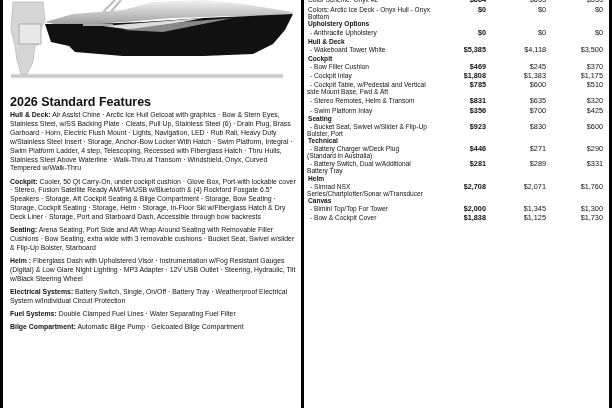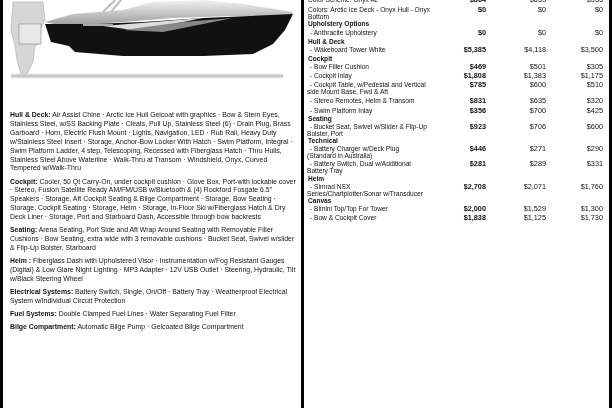--- a/index.html
+++ b/index.html
@@ -60,20 +60,21 @@
       <path d="M42 22 L70 14 L120 10 L150 2 L200 0 L240 4 L290 12 L288 16 L230 16 L170 18 L120 22 L60 26 Z" fill="url(#deck)"></path>
 
       <path d="M42 24 L90 24 L140 22 L200 18 L290 14 L282 30 L270 44 L250 54 L200 56 L120 56 L72 52 L66 46 L48 42 Z" fill="#111"></path>
 
       <path d="M100 26 L150 22 L200 18 L170 24 L150 30 L130 30 Z" fill="#dcdcdc"></path>
       <path d="M120 30 L180 22 L230 18 L190 26 L160 32 Z" fill="#888"></path>
       <rect x="80" y="24" width="30" height="2" fill="#aaa"></rect>
     </svg>
   </div>
 
+  <h1 class="title">2026 Standard Features</h1>
 
   <div class="features">
     <p class="feat"><b>Hull &amp; Deck:</b><span> Air Assist Chine · Arctic Ice Hull Gelcoat with graphics · Bow &amp; Stern Eyes, Stainless Steel, w/SS Backing Plate · Cleats, Pull Up, Stainless Steel (6) · Drain Plug, Brass Garboard · Horn, Electric Flush Mount · Lights, Navigation, LED · Rub Rail, Heavy Duty w/Stainless Steel Insert · Storage, Anchor-Bow Locker With Hatch · Swim Platform, Integral · Swim Platform Ladder, 4 step, Telescoping, Recessed with Fiberglass Hatch · Thru Hulls, Stainless Steel Above Waterline · Walk-Thru at Transom · Windshield, Onyx, Curved Tempered w/Walk-Thru</span></p>
     <p class="feat"><b>Cockpit:</b><span> Cooler, 50 Qt Carry-On, under cockpit cushion · Glove Box, Port-with lockable cover · Stereo, Fusion Satellite Ready AM/FM/USB w/Bluetooth &amp; (4) Rockford Fosgate 6.5" Speakers · Storage, Aft Cockpit Seating &amp; Bilge Compartment · Storage, Bow Seating · Storage, Cockpit Seating · Storage, Helm · Storage, In-Floor Ski w/Fiberglass Hatch &amp; Dry Deck Liner · Storage, Port and Starboard Dash, Accessible through bow backrests</span></p>
     <p class="feat"><b>Seating:</b><span> Arena Seating, Port Side and Aft Wrap Around Seating with Removable Filler Cushions · Bow Seating, extra wide with 3 removable cushions · Bucket Seat, Swivel w/slider &amp; Flip-Up Bolster, Starboard</span></p>
     <p class="feat"><b>Helm :</b><span> Fiberglass Dash with Upholstered Visor · Instrumentation w/Fog Resistant Gauges (Digital) &amp; Low Glare Night Lighting · MP3 Adapter · 12V USB Outlet · Steering, Hydraulic, Tilt w/Black Steering Wheel</span></p>
     <p class="feat"><b>Electrical Systems:</b><span> Battery Switch, Single, On/Off · Battery Tray · Weatherproof Electrical System w/Individual Circuit Protection</span></p>
     <p class="feat"><b>Fuel Systems:</b><span> Double Clamped Fuel Lines · Water Separating Fuel Filter</span></p>
     <p class="feat"><b>Bilge Compartment:</b><span> Automatic Bilge Pump · Gelcoated Bilge Compartment</span></p>
   </div>
@@ -111,22 +112,22 @@
     <span class="lbl ind">- Wakeboard Tower White</span>
     <span class="p1">$5,385</span>
     <span class="p2">$4,118</span>
     <span class="p3">$3,500</span>
   </div>
 
   <div class="hdr" style="top:55px;">Cockpit</div>
   <div class="r" style="top:63px;">
     <span class="lbl ind">- Bow Filler Cushion</span>
     <span class="p1">$469</span>
-    <span class="p2">$501</span>
-    <span class="p3">$305</span>
+    <span class="p2">$245</span>
+    <span class="p3">$370</span>
   </div>
   <div class="r" style="top:72px;">
     <span class="lbl ind">- Cockpit Inlay</span>
     <span class="p1">$1,808</span>
     <span class="p2">$1,383</span>
     <span class="p3">$1,175</span>
   </div>
   <div class="r" style="top:81px;">
     <span class="lbl ind">- Cockpit Table, w/Pedestal and Vertical</span>
     <span class="p1">$785</span>
@@ -146,21 +147,21 @@
     <span class="lbl ind">- Swim Platform Inlay</span>
     <span class="p1">$356</span>
     <span class="p2">$700</span>
     <span class="p3">$425</span>
   </div>
 
   <div class="hdr" style="top:115px;">Seating</div>
   <div class="r" style="top:123px;">
     <span class="lbl ind">- Bucket Seat, Swivel w/Slider &amp; Flip-Up</span>
     <span class="p1">$923</span>
-    <span class="p2">$706</span>
+    <span class="p2">$830</span>
     <span class="p3">$600</span>
   </div>
   <div class="r" style="top:130px;">
     <span class="cont">Bolster, Port</span>
   </div>
 
   <div class="hdr" style="top:137px;">Technical</div>
   <div class="r" style="top:145px;">
     <span class="lbl ind">- Battery Charger w/Deck Plug</span>
     <span class="p1">$446</span>
@@ -188,21 +189,21 @@
     <span class="p3">$1,760</span>
   </div>
   <div class="r" style="top:190px;">
     <span class="cont">Series/Chartplotter/Sonar w/Transducer</span>
   </div>
 
   <div class="hdr" style="top:197px;">Canvas</div>
   <div class="r" style="top:205px;">
     <span class="lbl ind">- Bimini Top/Top For Tower</span>
     <span class="p1">$2,000</span>
-    <span class="p2">$1,529</span>
+    <span class="p2">$1,345</span>
     <span class="p3">$1,300</span>
   </div>
   <div class="r" style="top:214px;">
     <span class="lbl ind">- Bow &amp; Cockpit Cover</span>
     <span class="p1">$1,838</span>
     <span class="p2">$1,125</span>
     <span class="p3">$1,730</span>
   </div>
 </div>
 

